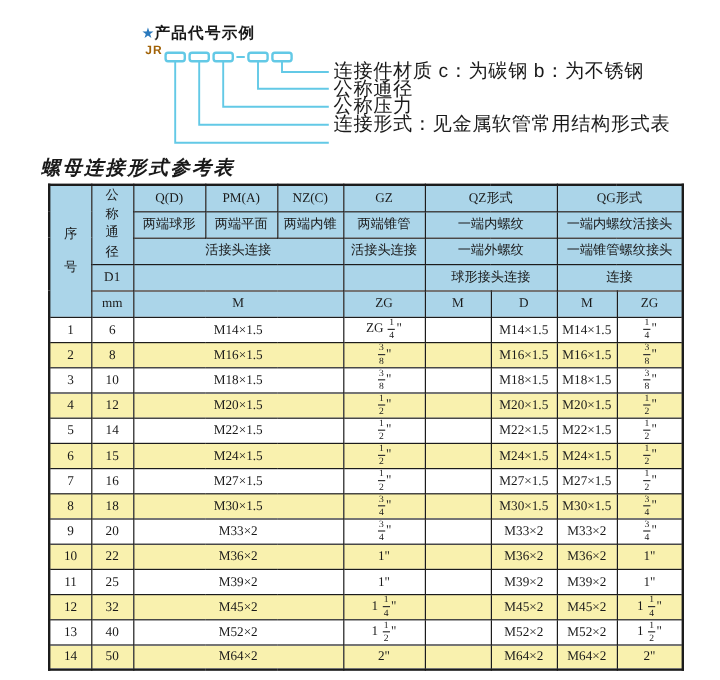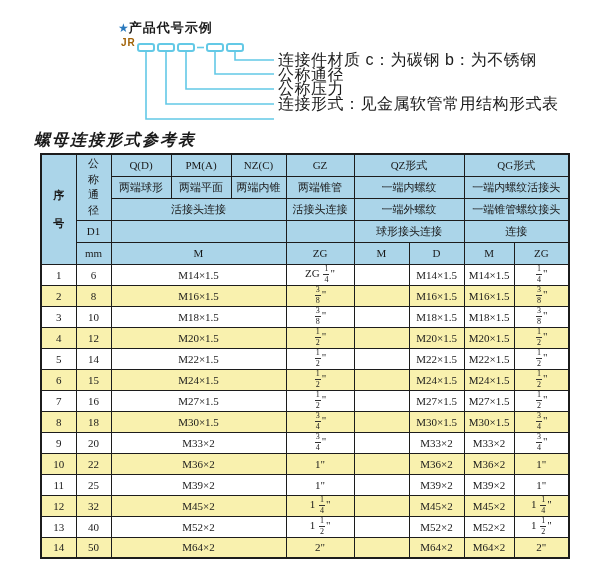--- a/index.html
+++ b/index.html
@@ -44,21 +44,21 @@
   table{
     border-collapse:collapse;table-layout:fixed;width:528px;margin-left:40px;
   }
   table,th,td{border:1px solid var(--border);}
   table{border-width:2px;}
   th,td{padding:0;text-align:center;vertical-align:middle;font-weight:normal;overflow:hidden;}
   thead th{background:var(--header-bg);font-size:11px;height:22px;line-height:1.1;}
   tbody td{font-size:11px;height:21px;background:#ffffff;}
   tbody tr.alt td{background:var(--row-alt);}
   .vtext{width:1em;margin:0 auto;font-size:11px;}
-  .vtext.two{line-height:2.6;font-weight:bold;}
+  .vtext.two{line-height:2.6;}
   .vtext.four{line-height:1.42;}
   .frac{display:inline-block;vertical-align:-0.45em;text-align:center;line-height:1;margin:0 1px;}
   .frac .fn{display:block;font-size:8px;border-bottom:1px solid #333;padding:0 1px 1px;}
   .frac .fd{display:block;font-size:8px;padding-top:1px;}
 </style>
 </head>
 <body>
 
 <div class="diagram">
   <svg class="connector-svg" width="600" height="126">

